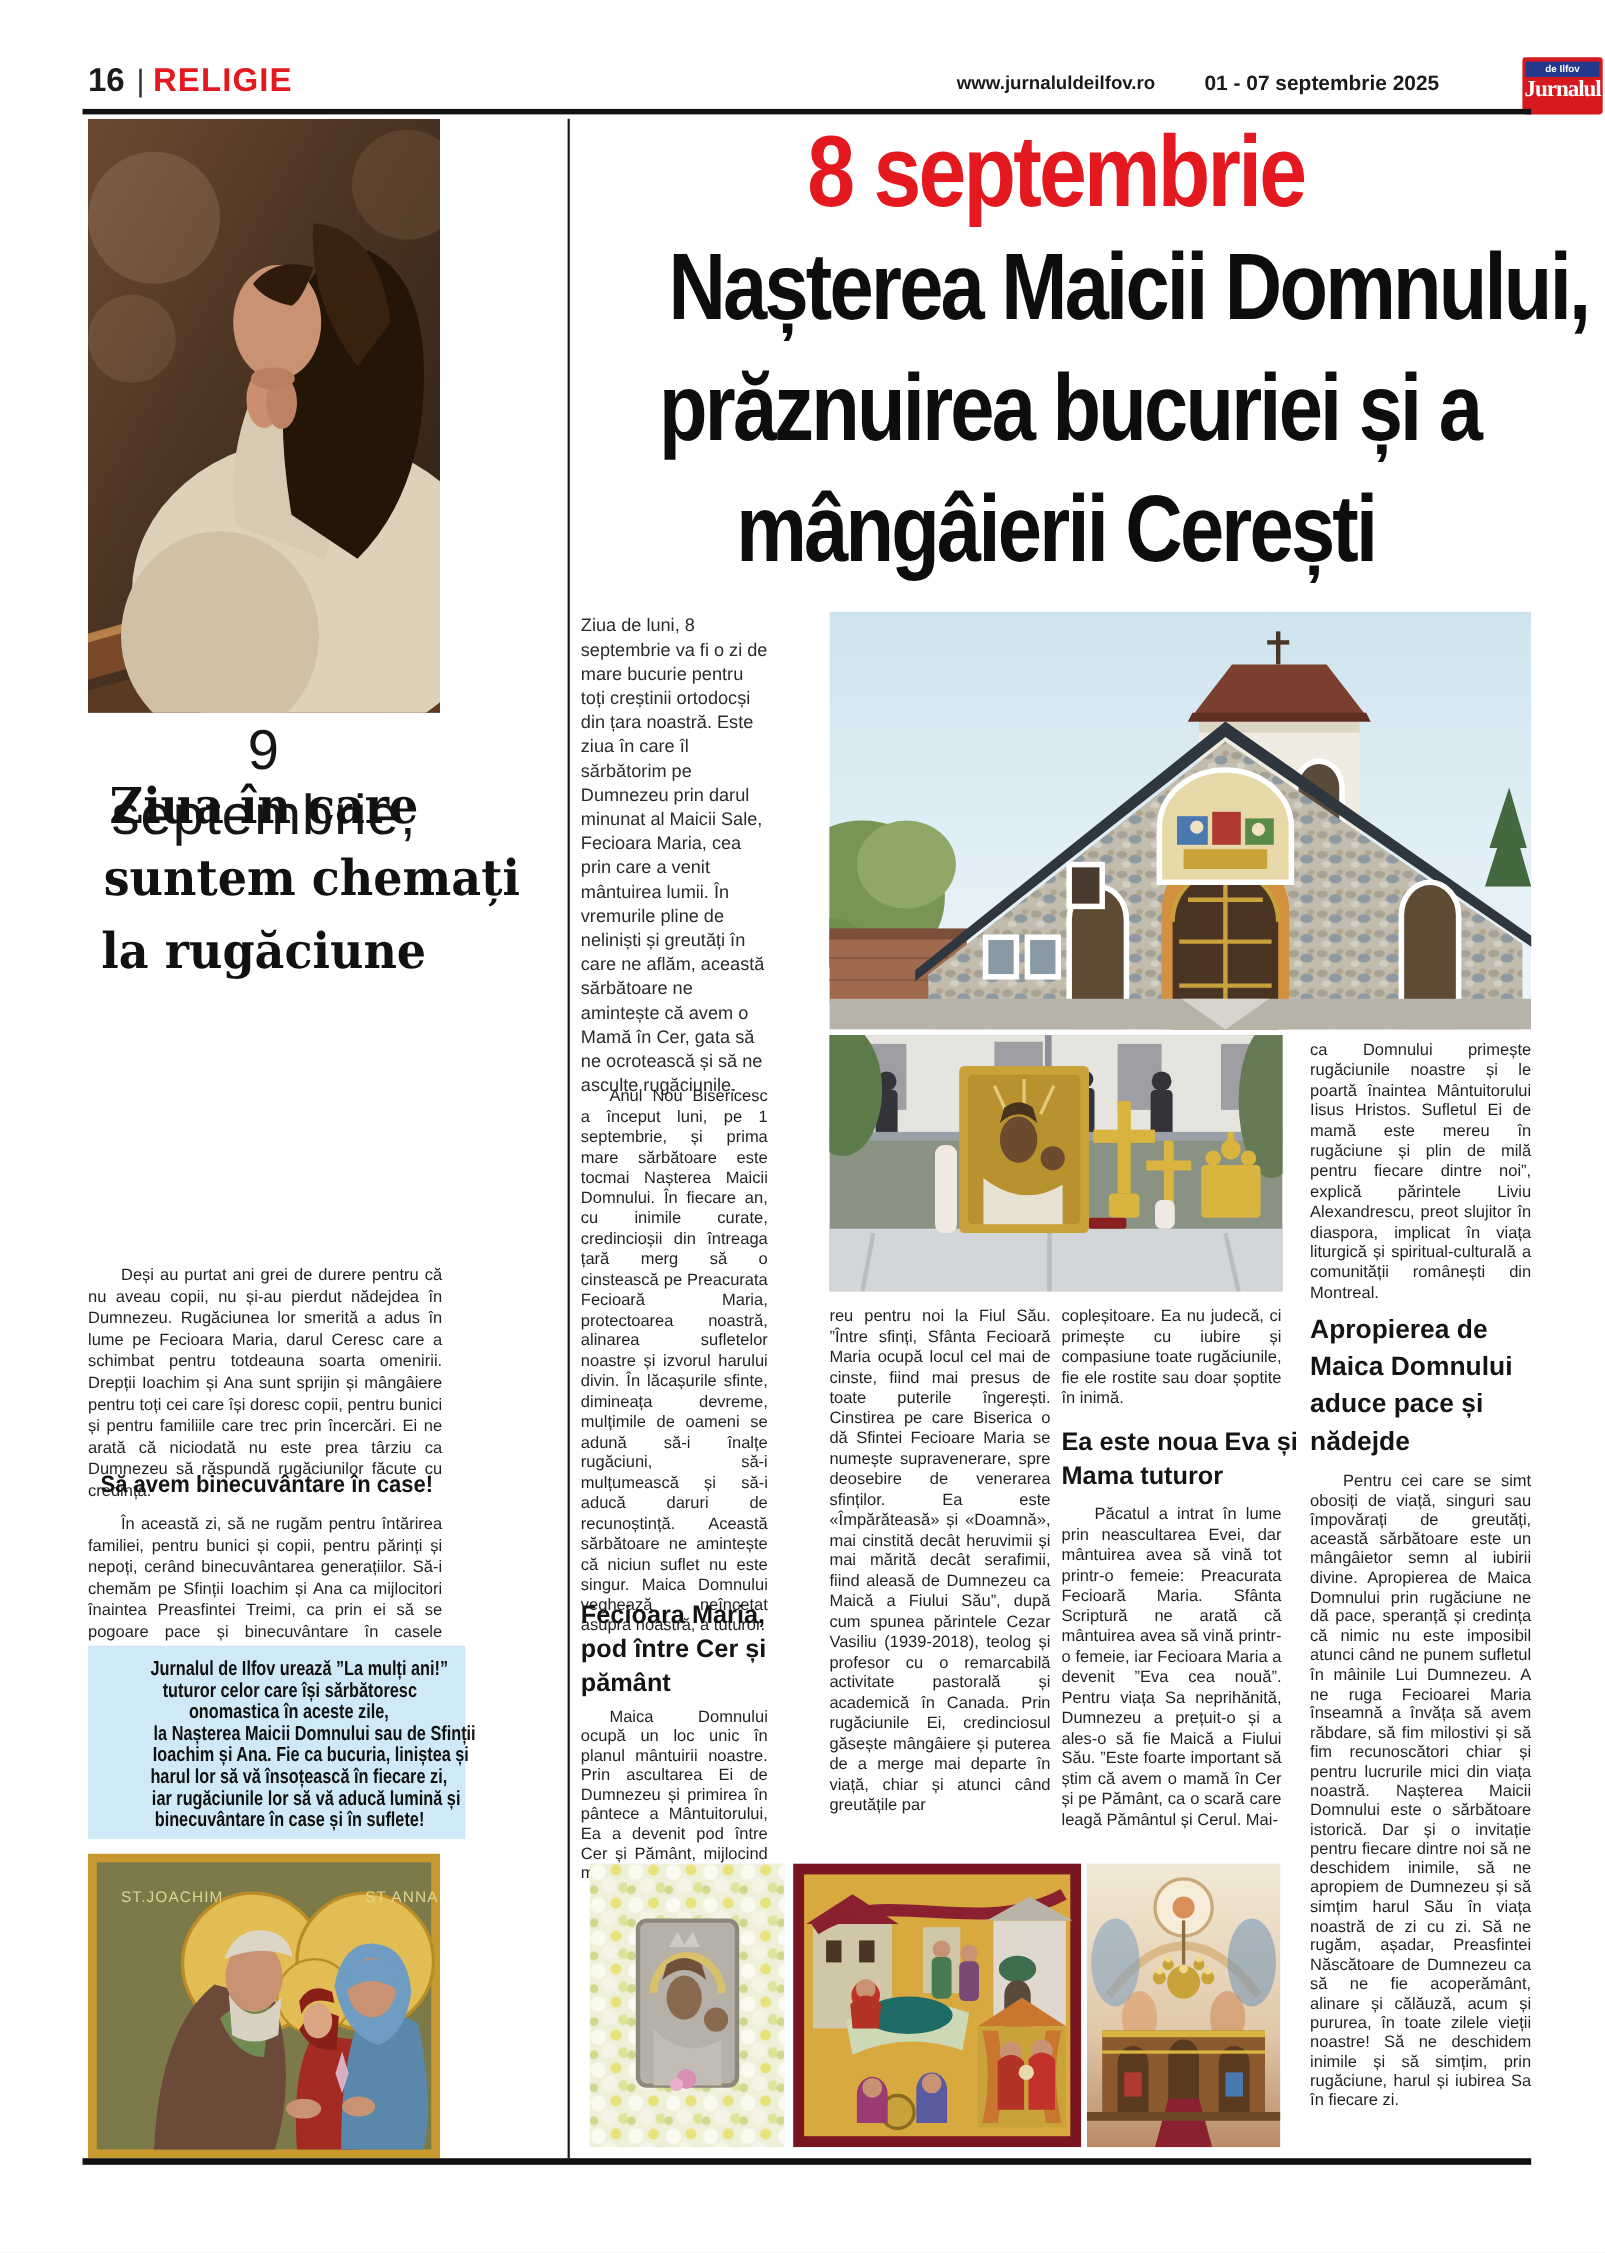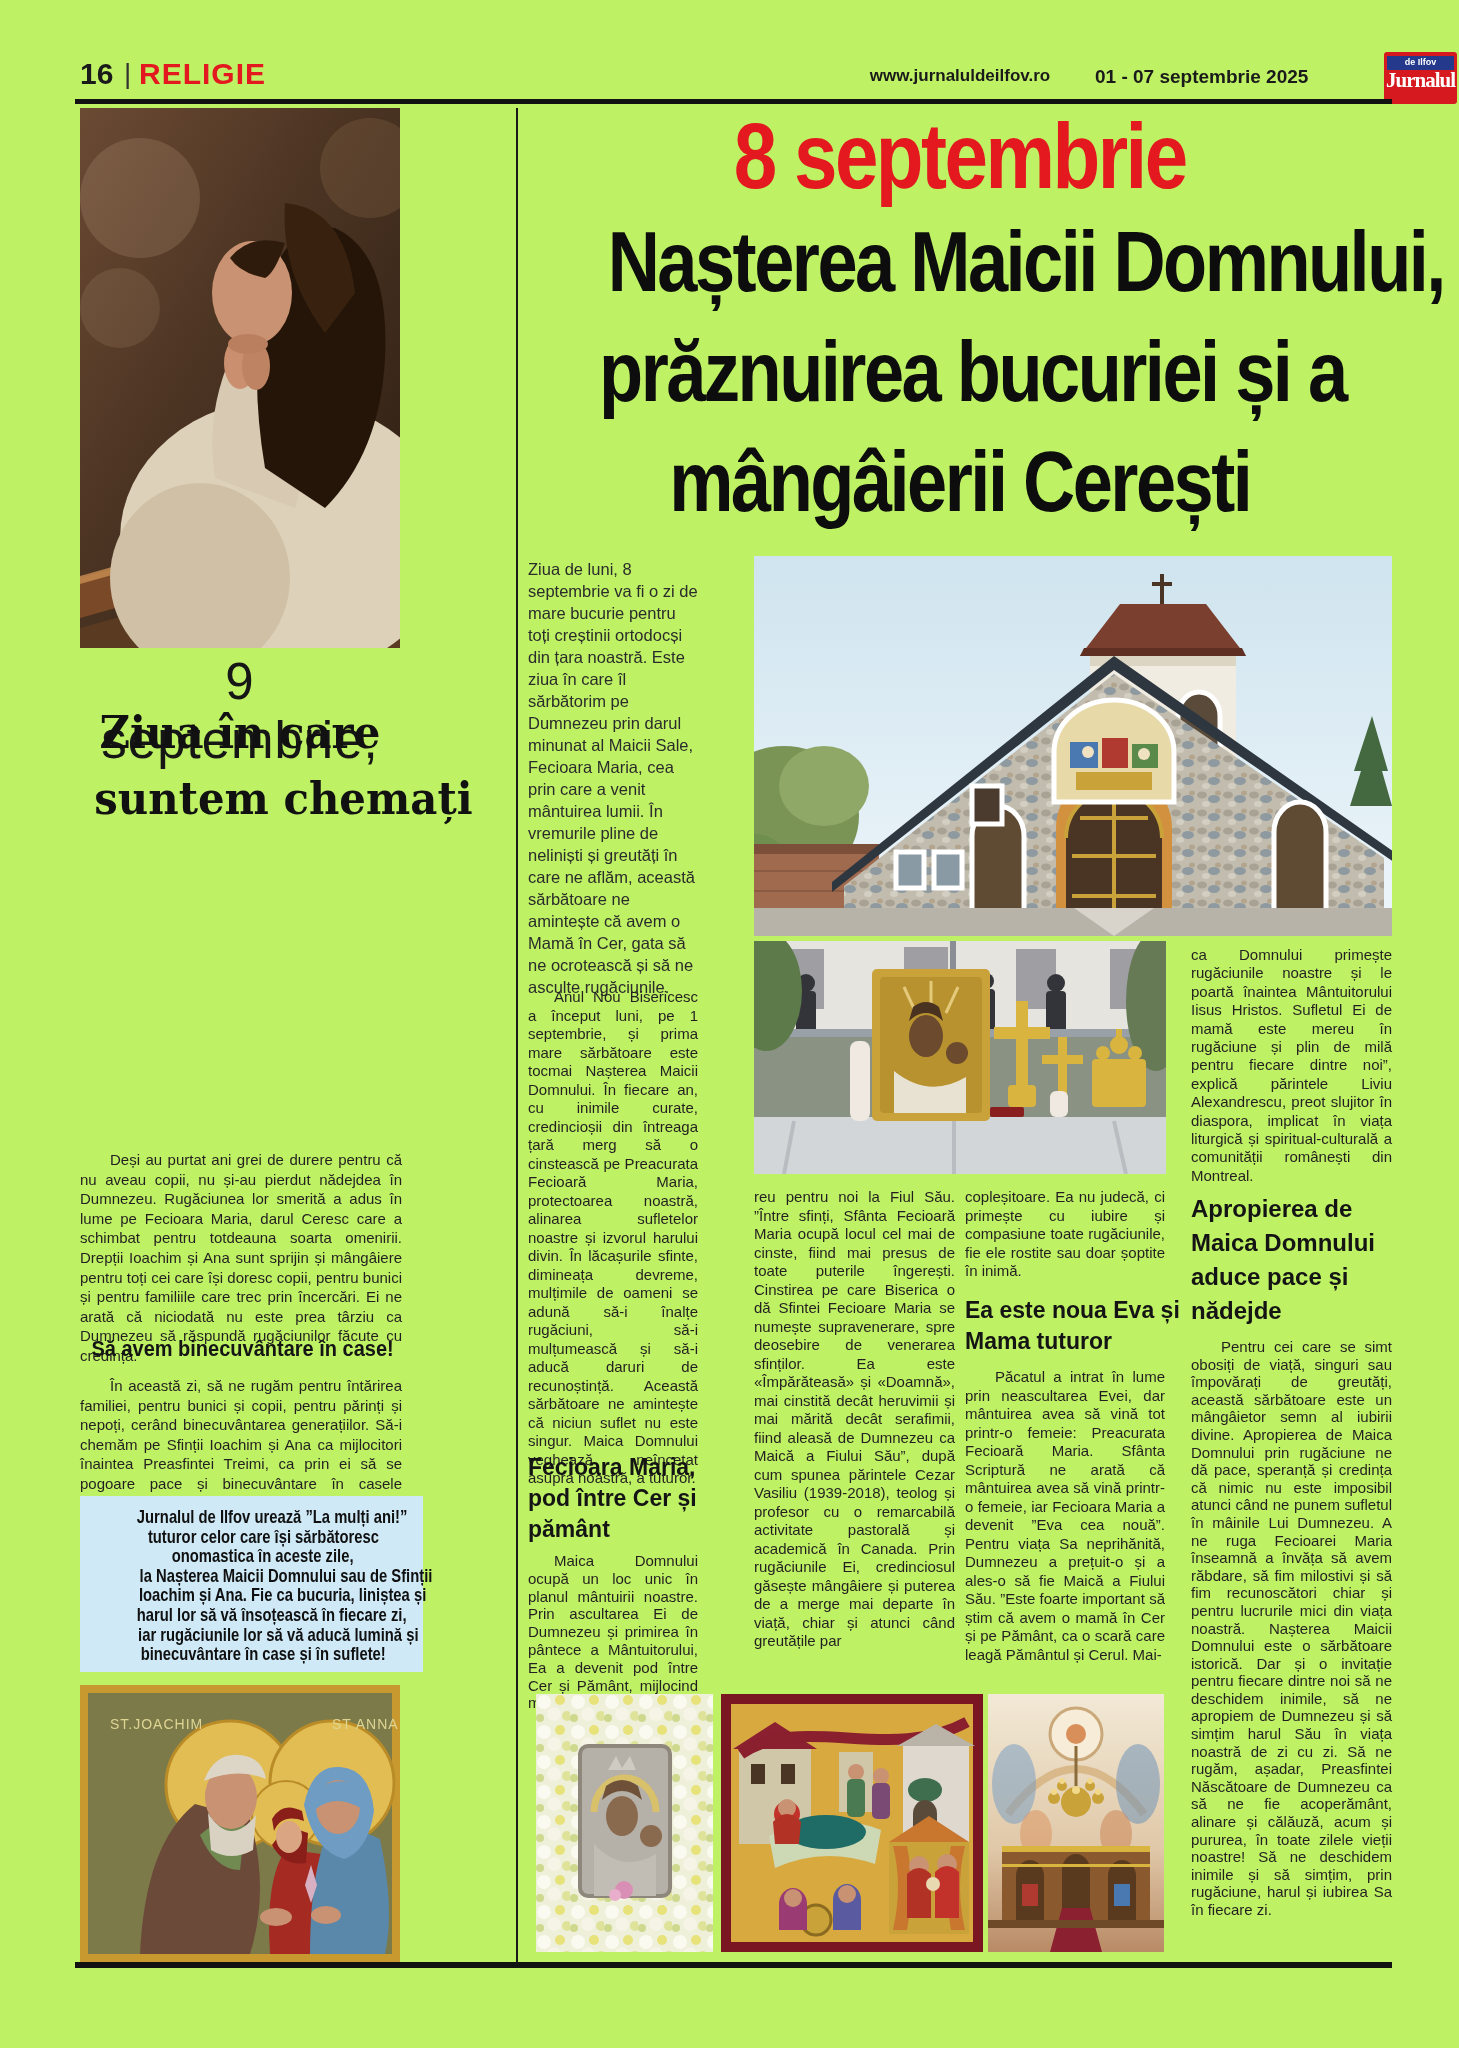--- a/index.html
+++ b/index.html
@@ -1,16 +1,16 @@
 <!DOCTYPE html>
 <html lang="ro"><head>
 <meta charset="utf-8">
 <style>
   html,body{margin:0;padding:0;background:#e9e9e9;}
-  .page{position:relative;width:1459px;height:2048px;background:#bef264;
+  .page{position:relative;width:1459px;height:2048px;background:#ffffff;
         font-family:"Liberation Sans",sans-serif;color:#231f20;overflow:hidden;}
   .abs{position:absolute;}
   .rule{background:#121212;}
   
   .pgnum{font-size:30px;font-weight:bold;color:#1a1a1a;}
   .pipe{font-size:28px;color:#333;font-weight:normal;}
   .section{font-size:30px;font-weight:bold;color:#e4191f;letter-spacing:1px;}
   .hdr-url{font-size:17px;font-weight:bold;color:#1a1a1a;text-align:center;}
   .hdr-date{font-size:19px;font-weight:bold;color:#1a1a1a;}
   .logo{background:#d5191f;border-radius:3px;overflow:hidden;}
@@ -80,20 +80,21 @@
     <ellipse cx="172" cy="185" rx="40" ry="52" fill="#c99272"></ellipse>
     <path d="M150,150 q20,-25 55,-15 q-10,30 -20,35 q-25,-5 -35,-20 Z" fill="#2e1b0c"></path>
     <ellipse cx="160" cy="255" rx="16" ry="26" fill="#c98f6e"></ellipse>
     <ellipse cx="176" cy="258" rx="14" ry="24" fill="#bd8362"></ellipse>
     <ellipse cx="168" cy="236" rx="20" ry="10" fill="#b97f5e"></ellipse>
   </svg>
 
   <div class="abs kicker9" style="left:80px;top:652px;width:320px;">9 septembrie,</div>
   <div class="abs ltitle" style="left:80px;top:706px;width:320px;"><span class="cond">Ziua în care</span></div>
   <div class="abs ltitle" style="left:80px;top:772px;width:320px;"><span class="cond">suntem chemați</span></div>
+  <div class="abs ltitle" style="left:80px;top:838px;width:320px;"><span class="cond">la rugăciune</span></div>
 
   <div class="abs body ind" style="left:80px;top:1150px;width:322px;">Deși au purtat ani grei de durere pentru că nu aveau copii, nu și-au pierdut nădejdea în Dumnezeu. Rugăciunea lor smerită a adus în lume pe Fecioara Maria, darul Ceresc care a schimbat pentru totdeauna soarta omenirii. Drepții Ioachim și Ana sunt sprijin și mângâiere pentru toți cei care își doresc copii, pentru bunici și pentru familiile care trec prin încercări. Ei ne arată că niciodată nu este prea târziu ca Dumnezeu să răspundă rugăciunilor făcute cu credință.</div>
   <div class="abs lsub" style="left:80px;top:1337px;"><span class="cond">Să avem binecuvântare în case!</span></div>
   <div class="abs body ind" style="left:80px;top:1376px;width:322px;">În această zi, să ne rugăm pentru întărirea familiei, pentru bunici și copii, pentru părinți și nepoți, cerând binecuvântarea generațiilor. Să-i chemăm pe Sfinții Ioachim și Ana ca mijlocitori înaintea Preasfintei Treimi, ca prin ei să se pogoare pace și binecuvântare în casele noastre.</div>
 
   <div class="abs wishbox" style="left:80px;top:1496px;width:320px;height:165px;padding-left:23px;">
     <div class="wishline"><span>Jurnalul de Ilfov urează ”La mulți ani!”</span></div>
     <div class="wishline"><span>tuturor celor care își sărbătoresc</span></div>
     <div class="wishline"><span>onomastica în aceste zile,</span></div>
     <div class="wishline"><span>la Nașterea Maicii Domnului sau de Sfinții</span></div>

